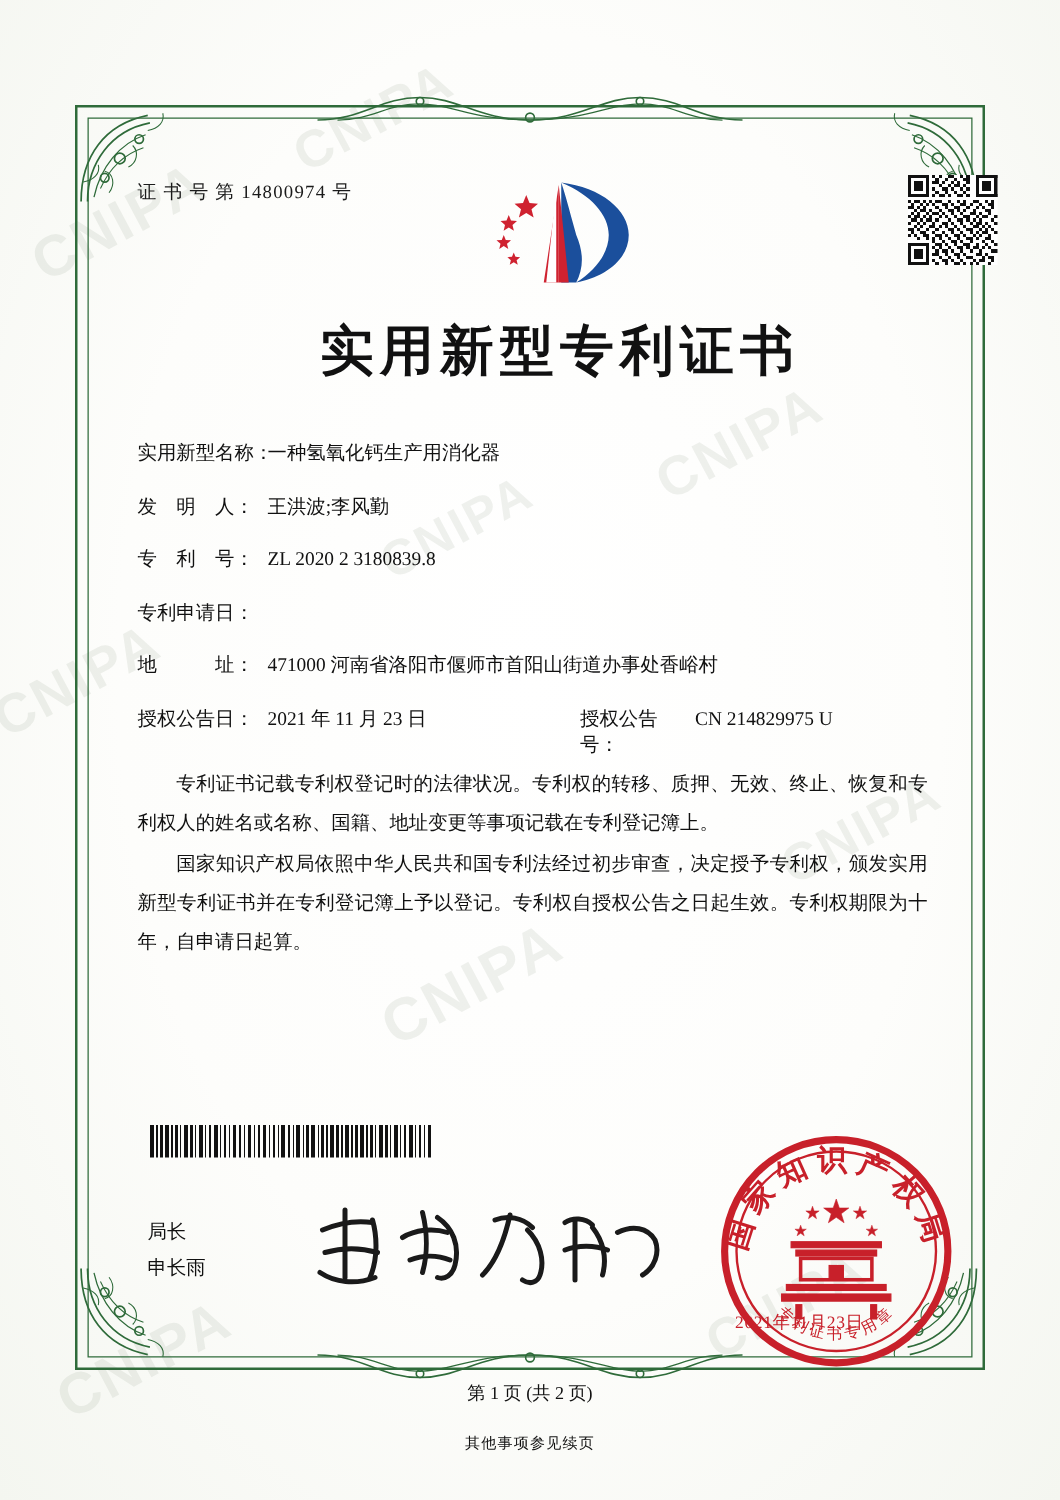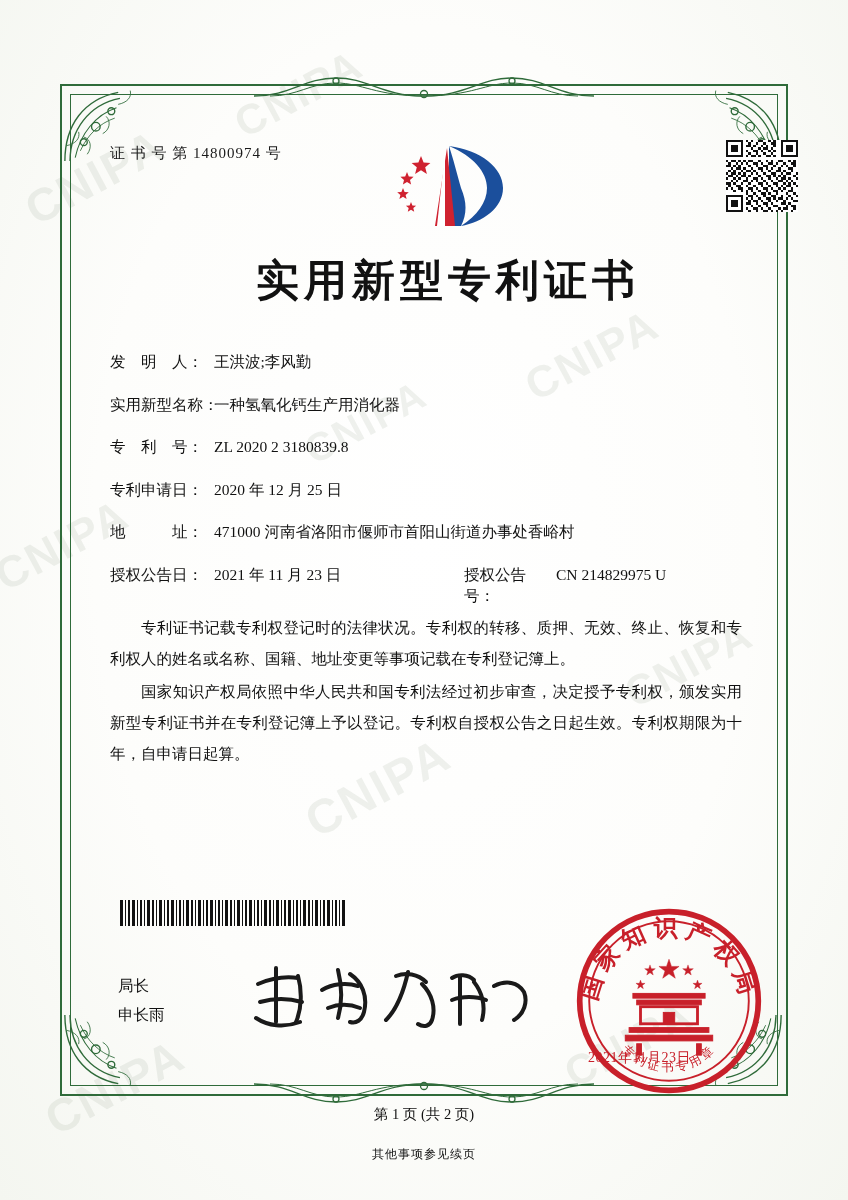--- a/index.html
+++ b/index.html
@@ -597,34 +597,33 @@
         <polygon points="44,32 45.8,36.4 50.6,36.8 47,39.9 48.1,44.6 44,42 39.9,44.6 41,39.9 37.4,36.8 42.2,36.4"></polygon>
         <polygon points="40,48 41.6,51.9 45.8,52.2 42.6,55 43.6,59.1 40,56.8 36.4,59.1 37.4,55 34.2,52.2 38.4,51.9"></polygon>
         <polygon points="48,62 49.4,65.4 53.1,65.7 50.3,68.1 51.2,71.8 48,69.7 44.8,71.8 45.7,68.1 42.9,65.7 46.6,65.4"></polygon>
       </g>
     </svg>
 
     <div class="main-title">实用新型专利证书</div>
 
     <div class="fields">
       <div class="field-row">
+        <div class="field-label">实用新型名称：</div>
+        <div class="field-value">一种氢氧化钙生产用消化器</div>
+      </div>
+      <div class="field-row">
         <div class="field-label">发　明　人：</div>
         <div class="field-value">王洪波;李风勤</div>
-      </div>
-      <div class="field-row">
-        <div class="field-label">实用新型名称：</div>
-        <div class="field-value">一种氢氧化钙生产用消化器</div>
       </div>
       <div class="field-row">
         <div class="field-label">专　利　号：</div>
         <div class="field-value">ZL 2020 2 3180839.8</div>
       </div>
       <div class="field-row">
         <div class="field-label">专利申请日：</div>
-        <div class="field-value">2020 年 12 月 25 日</div>
       </div>
       <div class="field-row">
         <div class="field-label">地　　　址：</div>
         <div class="field-value">471000 河南省洛阳市偃师市首阳山街道办事处香峪村</div>
       </div>
       <div class="field-row inline-two">
         <div class="field-label">授权公告日：</div>
         <div class="field-value">2021 年 11 月 23 日</div>
         <div class="sub-label">授权公告号：</div>
         <div class="field-value">CN 214829975 U</div>

